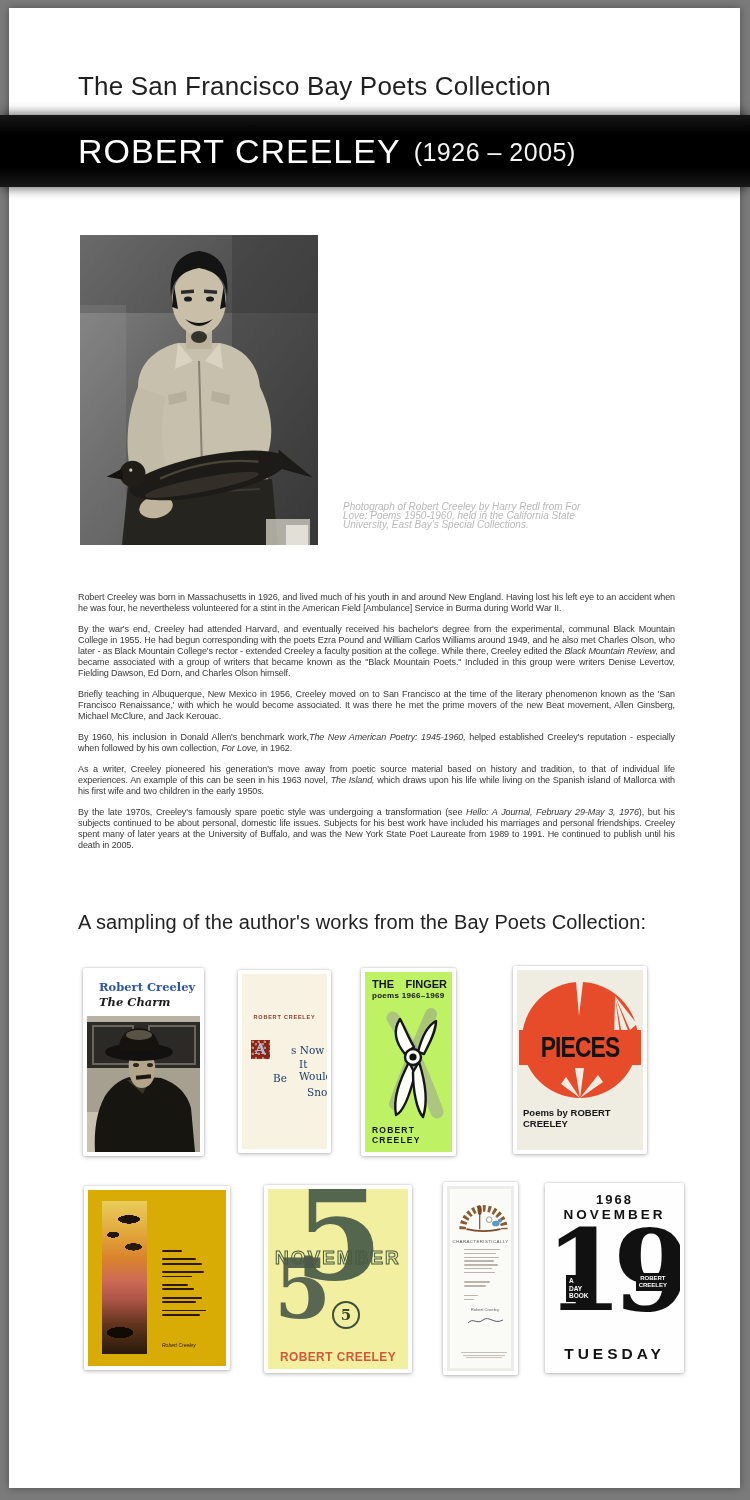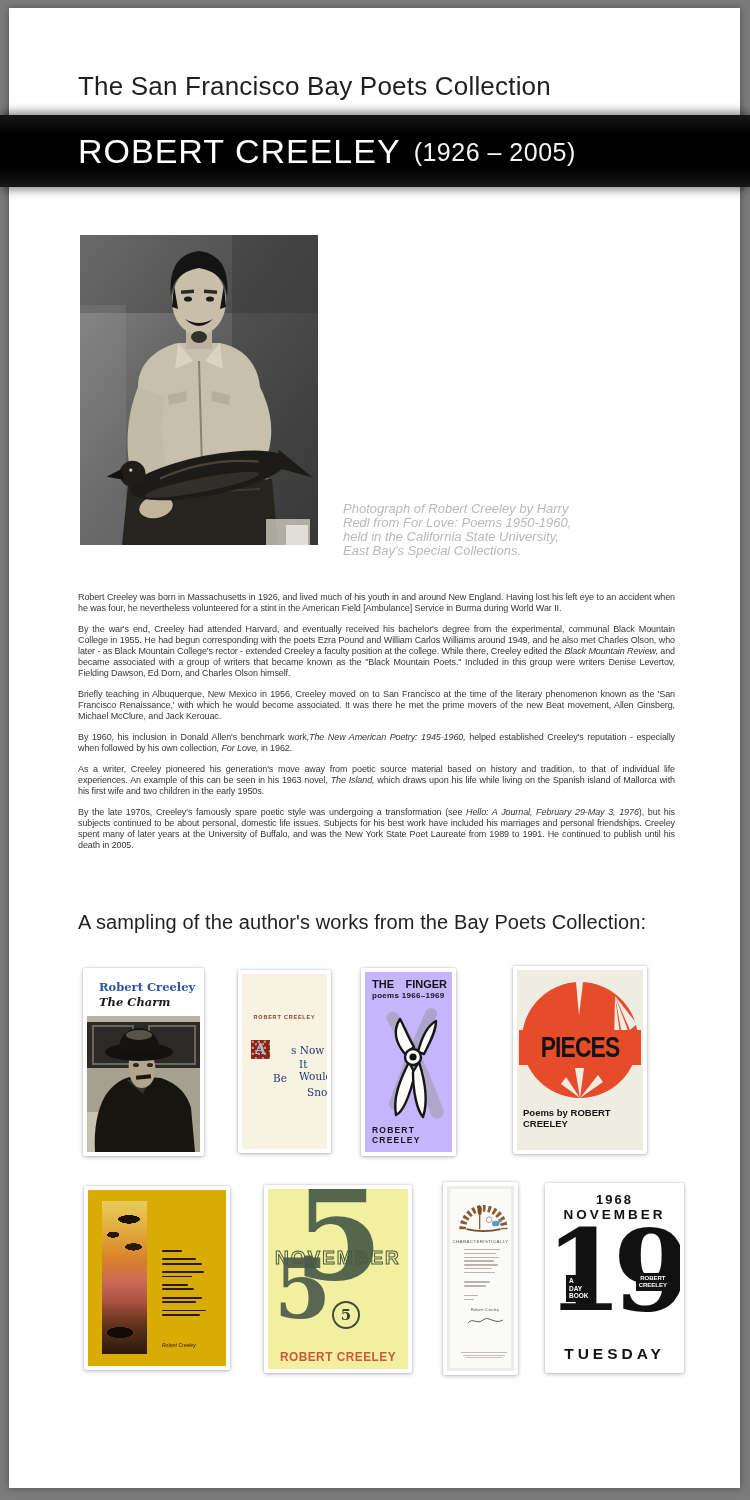--- a/index.html
+++ b/index.html
@@ -25,21 +25,21 @@
     background:linear-gradient(#161616,#000 28%,#000 72%,#181818);
     box-shadow:0 -5px 9px -2px rgba(0,0,0,.45), 0 5px 9px -2px rgba(0,0,0,.45);
     display:flex;align-items:center;
   }
   .banner .name{font-size:34px;font-weight:300;color:#fdfdfd;letter-spacing:1px;margin-left:78px;}
   .banner .dates{font-size:25px;font-weight:300;color:#f4f4f4;letter-spacing:.5px;margin-left:13px;margin-top:3px;}
   
   .portrait{position:absolute;left:71px;top:227px;width:238px;height:310px;}
   .photo-caption{
     position:absolute;left:334px;top:494px;width:238px;
-    font-size:13px;line-height:14px;font-style:italic;color:#b9b9b9;
+    font-size:10px;line-height:9px;font-style:italic;color:#b9b9b9;
   }
   
   .bio{
     position:absolute;left:69px;top:584px;width:597px;
     font-size:9px;line-height:11px;letter-spacing:-0.1px;
     color:#373737;text-align:justify;
   }
   .bio p{margin:0 0 10px 0;}
   
   .works-heading{
@@ -66,21 +66,21 @@
         background-image:radial-gradient(circle at 30% 30%, rgba(255,230,200,.55) 1px, transparent 1.6px),radial-gradient(circle at 70% 60%, rgba(255,230,200,.5) 1px, transparent 1.6px);
         background-size:6px 6px,7px 7px;
         color:#a9bdd8;font-family:"DejaVu Serif",serif;font-weight:bold;font-size:14px;text-align:center;line-height:19px;}
   .c2-line{position:absolute;font-family:"DejaVu Serif",serif;font-size:10.5px;color:#1f3d6b;padding-left:20px;}
   .c2-l1{left:29px;top:70px;}
   .c2-l2{left:37px;top:84px;}
   .c2-l3{left:11px;top:98px;}
   .c2-l4{left:45px;top:112px;}
   
   .c3{left:352px;top:960px;width:95px;height:188px;}
-  .c3 .inner{background:#c4b5fd;}
+  .c3 .inner{background:#bef264;}
   .c3-title{position:absolute;left:7px;top:6px;width:75px;display:flex;justify-content:space-between;font-size:11px;font-weight:bold;color:#151515;}
   .c3-sub{position:absolute;left:7px;top:19px;font-size:8px;font-weight:bold;color:#151515;letter-spacing:.3px;}
   .c3-art{position:absolute;left:0;top:30px;width:87px;height:122px;}
   .c3-author{position:absolute;left:7px;bottom:7px;font-size:8.5px;font-weight:bold;letter-spacing:1.2px;color:#151515;}
   
   .c4{left:504px;top:958px;width:134px;height:188px;}
   .c4 .inner{background:#efece2;}
   .c4-art{position:absolute;left:0;top:2px;width:126px;height:142px;}
   .c4-band{position:absolute;left:2px;top:60px;width:122px;height:35px;background:#e64b2a;display:flex;align-items:center;}
   .c4-title{width:100%;text-align:center;font-size:26px;font-weight:bold;color:#141414;letter-spacing:-1px;transform:scaleX(.88) scaleY(1.12);}

